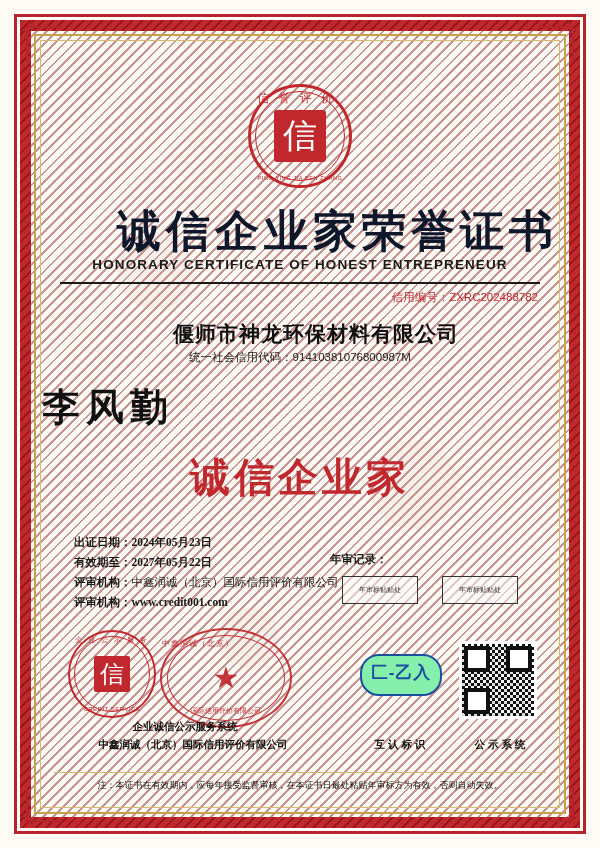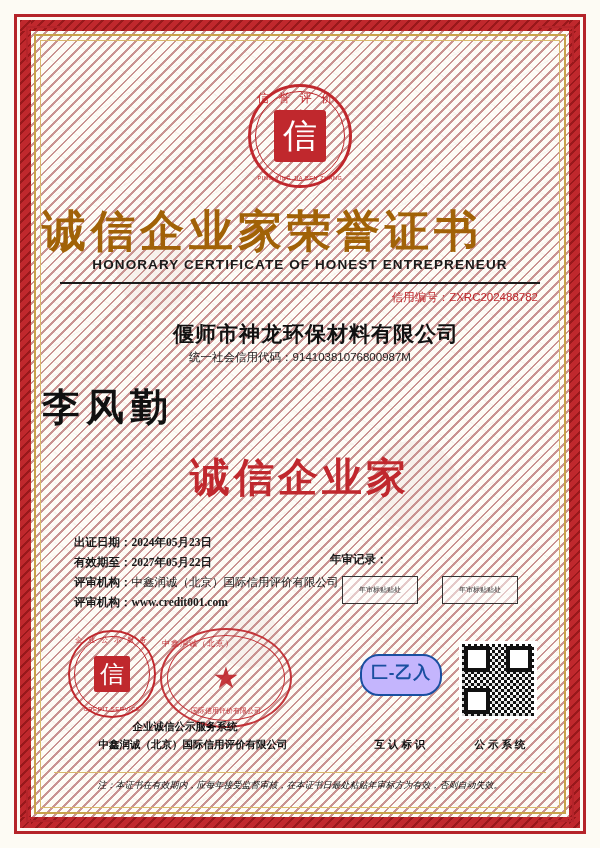--- a/index.html
+++ b/index.html
@@ -148,25 +148,25 @@
     letter-spacing: 0.6px;
     color: #c0282d;
     font-family: "Liberation Sans", sans-serif;
   }
 
   
   .title-zh {
     position: absolute;
     top: 160px;
     left: 0; right: 0;
-    text-align: left;
+    text-align: right;
     font-size: 44px;
     font-weight: bold;
     letter-spacing: 5px;
-    color: #a16207;
+    color: #0f172a;
     font-family: "Liberation Serif", serif;
     white-space: nowrap;
   }
   .title-en {
     position: absolute;
     top: 215px;
     left: 0; right: 0;
     text-align: center;
     font-size: 13.5px;
     letter-spacing: 1.1px;
@@ -364,21 +364,21 @@
     width: 78px; height: 38px;
     border: 2.5px solid #1a4fa0;
     border-radius: 19px;
     color: #1a4fa0;
     font-size: 17px;
     font-weight: bold;
     text-align: center;
     line-height: 34px;
     letter-spacing: 1px;
     font-family: "Liberation Sans", sans-serif;
-    background: #c4b5fd;
+    background: #86efac;
   }
   .caption.c3 {
     left: 308px; top: 110px; width: 100px; font-weight: bold;
   }
 
   .qr {
     position: absolute;
     right: 22px;
     top: 14px;
     width: 72px; height: 72px;
@@ -415,21 +415,20 @@
     position: absolute;
     left: 12px; right: 12px;
     bottom: 14px;
     font-size: 9px;
     color: #111;
     text-align: center;
     font-family:"Liberation Sans", sans-serif;
     white-space: nowrap;
     border-top: 1px solid #d9b96c;
     padding-top: 6px;
-    font-style: italic;
   }
 </style>
 </head>
 <body>
 
 <div class="certificate">
 
   <div class="border-outer"></div>
   <div class="border-braid"></div>
   <div class="border-inner-gold"></div>

